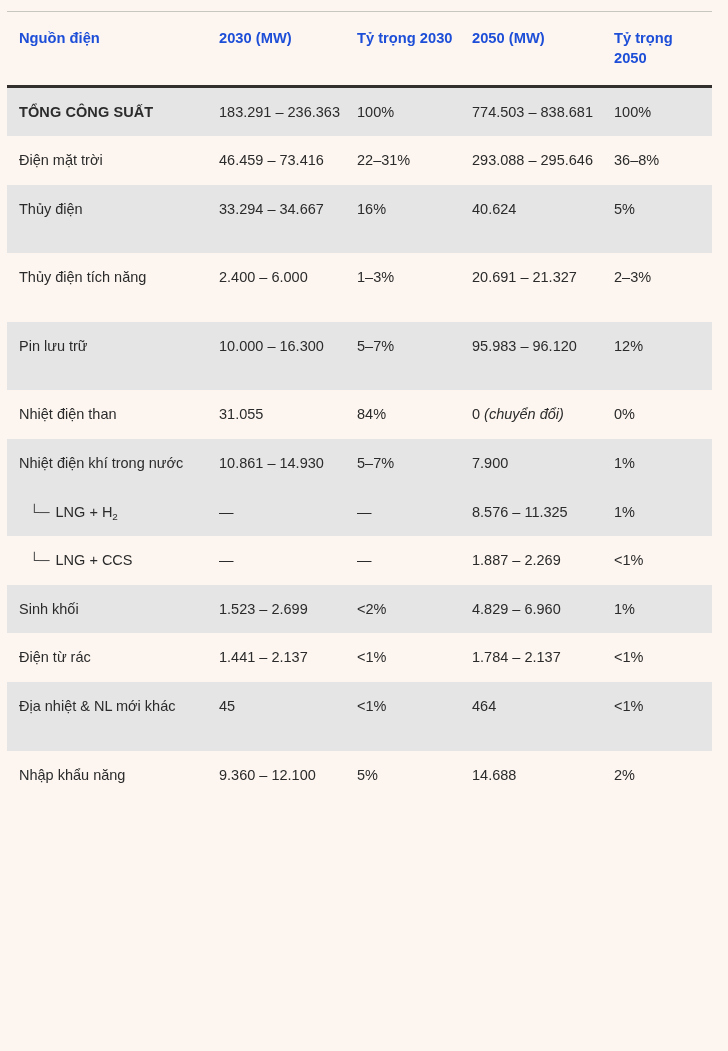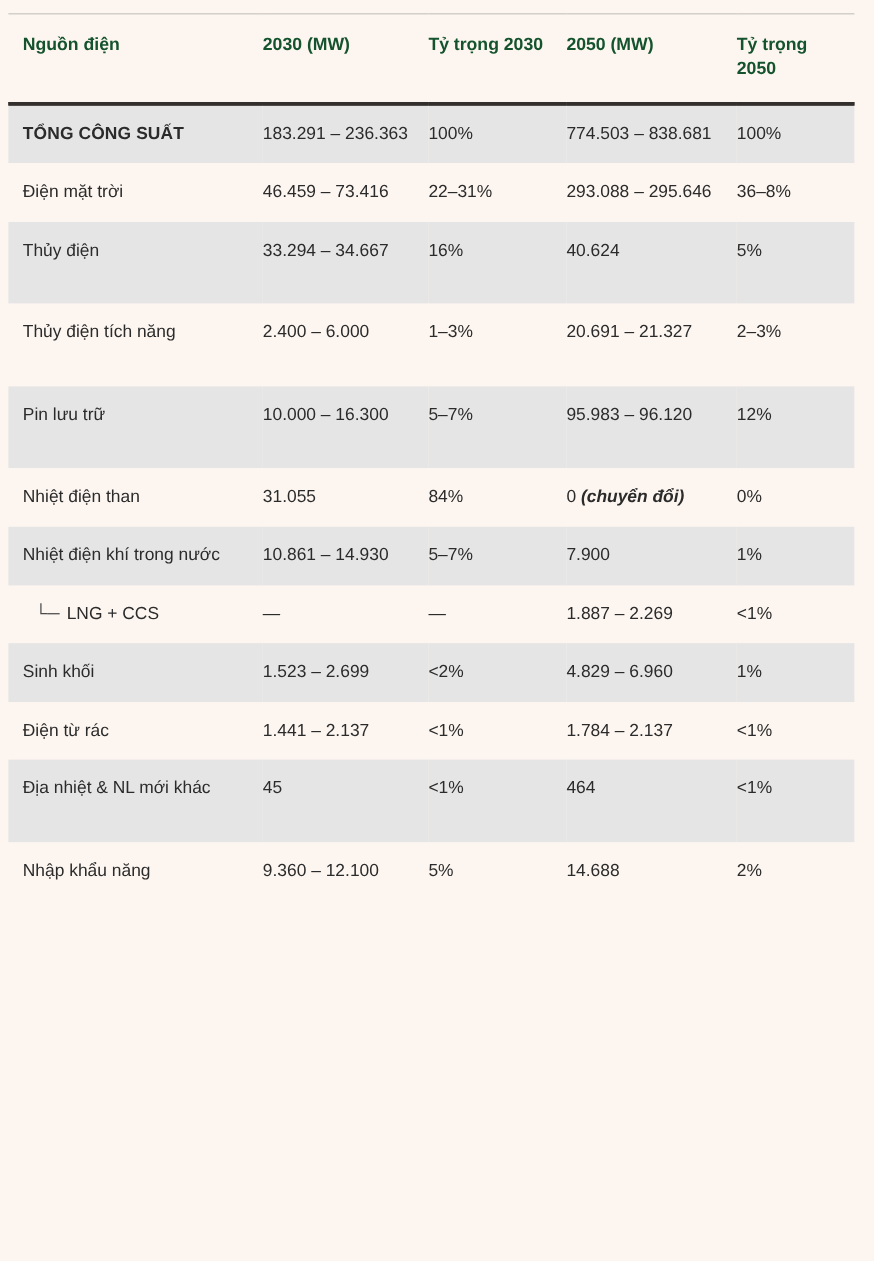--- a/index.html
+++ b/index.html
@@ -29,21 +29,21 @@
 
   table.capacity-table thead tr {
     border-top: 1px solid #c9c5c1;
   }
 
   table.capacity-table thead th {
     text-align: left;
     vertical-align: top;
     font-weight: bold;
     font-size: 14.7px;
-    color: #14532d;
+    color: #1d4ed8;
     padding: 16px 10px 16px 0;
     line-height: 1.38;
     border-bottom: 3px solid #332f2d;
     background: #fdf6f0;
   }
 
   table.capacity-table thead th:first-child {
     padding-left: 12px;
   }
 
@@ -79,21 +79,20 @@
   .sub-branch {
     display: inline-block;
     margin-right: 6px;
     margin-left: 10px;
     color: #4a4a4a;
     font-size: 14.5px;
   }
 
   .note-italic {
     font-style: italic;
-    font-weight: bold;
   }
 
   sub {
     font-size: 0.68em;
     line-height: 0;
     vertical-align: -0.32em;
   }
 
   .tall-pad { padding-bottom: 34px !important; }
 </style>
@@ -161,20 +160,27 @@
           <td><span>0 </span><span class="note-italic">(chuyển đổi)</span></td>
           <td>0%</td>
         </tr>
         <tr class="row-alt">
           <td><span>Nhiệt điện khí trong nước</span></td>
           <td>10.861 – 14.930</td>
           <td>5–7%</td>
           <td>7.900</td>
           <td>1%</td>
         </tr>
+        <tr class="row-alt">
+          <td><span class="sub-branch">└─</span><span>LNG + H</span><sub>2</sub></td>
+          <td>—</td>
+          <td>—</td>
+          <td>8.576 – 11.325</td>
+          <td>1%</td>
+        </tr>
         <tr class="row-base">
           <td><span class="sub-branch">└─</span><span>LNG + CCS</span></td>
           <td>—</td>
           <td>—</td>
           <td>1.887 – 2.269</td>
           <td>&lt;1%</td>
         </tr>
         <tr class="row-alt">
           <td><span>Sinh khối</span></td>
           <td>1.523 – 2.699</td>

